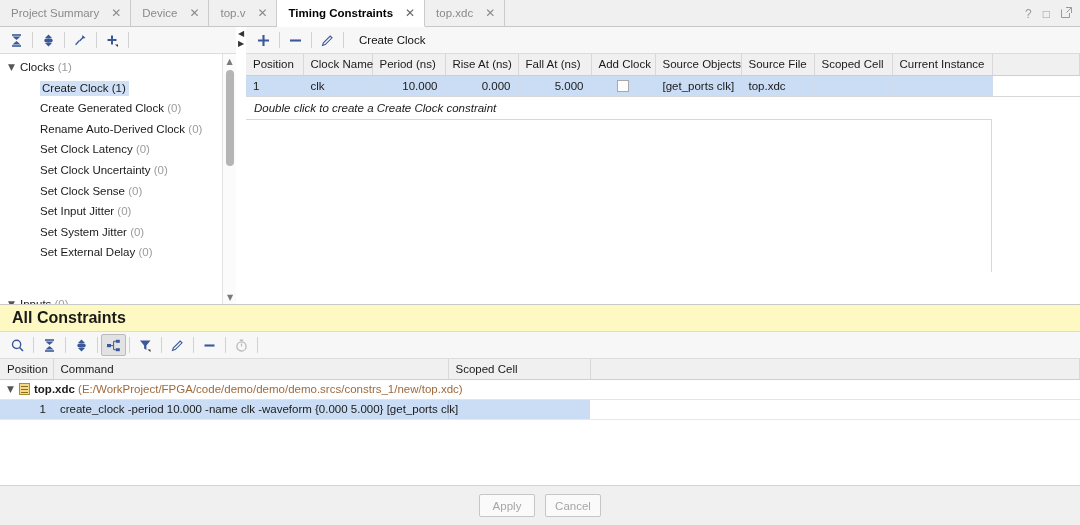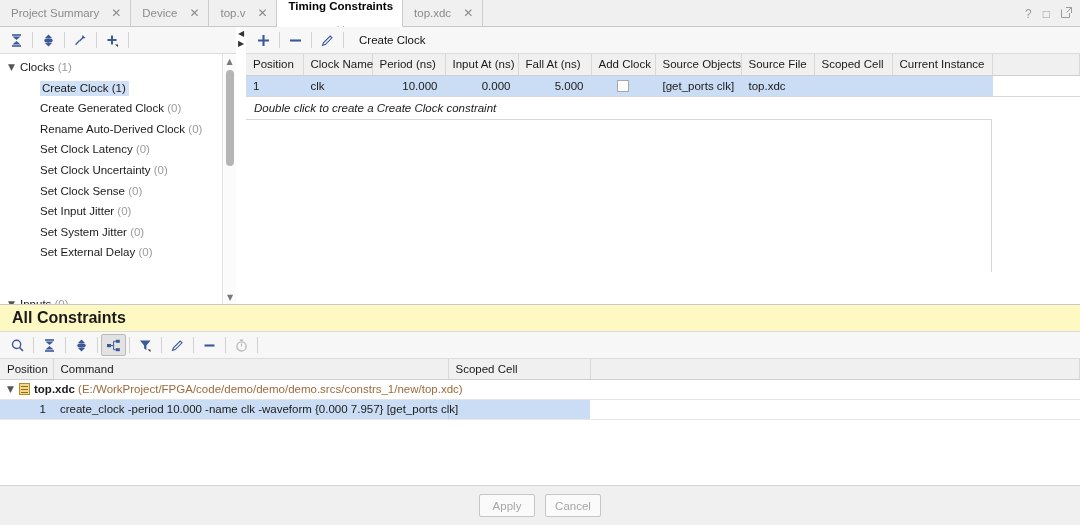--- a/index.html
+++ b/index.html
@@ -30,21 +30,20 @@
     background: #f0f0f0;
     white-space: nowrap;
     cursor: default;
   }
   .tab.active {
     background: #ffffff;
     color: #000000;
     font-weight: bold;
     border-bottom: 1px solid #ffffff;
     margin-bottom: -1px;
-    flex-direction: column;
   }
   .tab .x {
     font-size: 12px; color: #8a8a8a; line-height: 1;
     font-family: "DejaVu Sans", sans-serif;
   }
   .tab.active .x { color: #666; font-weight: normal; }
   .tabfill { flex: 1; border-right: none; background: #f0f0f0; }
   .wincontrols {
     position: absolute; right: 8px; top: 0; height: 27px;
     display: flex; align-items: center; gap: 11px;
@@ -429,21 +428,21 @@
           <col style="width:73px">
           <col style="width:78px">
         <col style="width:100px">
           <col>
       </colgroup>
       <thead>
         <tr>
           <th>Position</th>
           <th>Clock Name</th>
           <th>Period (ns)</th>
-          <th>Input At (ns)</th>
+          <th>Rise At (ns)</th>
           <th>Fall At (ns)</th>
           <th>Add Clock</th>
           <th>Source Objects</th>
           <th>Source File</th>
           <th>Scoped Cell</th>
           <th>Current Instance</th>
           <th></th>
         </tr>
       </thead>
       <tbody>
@@ -552,21 +551,21 @@
       </thead>
       <tbody>
         <tr class="filerow">
           <td colspan="4">
             <span class="filecaret">▼</span><span class="fileicon"></span><span class="fname">top.xdc</span>
             <span class="fpath">(E:/WorkProject/FPGA/code/demo/demo/demo.srcs/constrs_1/new/top.xdc)</span>
           </td>
         </tr>
         <tr class="cmdrow">
           <td class="poscol">1</td>
-          <td>create_clock -period 10.000 -name clk -waveform {0.000 7.957} [get_ports clk]</td>
+          <td>create_clock -period 10.000 -name clk -waveform {0.000 5.000} [get_ports clk]</td>
           <td class="sc"></td>
           <td style="background:#ffffff"></td>
         </tr>
       </tbody>
     </table>
   </div>
 
   <div class="footer">
     <div class="btn">Apply</div>
     <div class="btn">Cancel</div>

